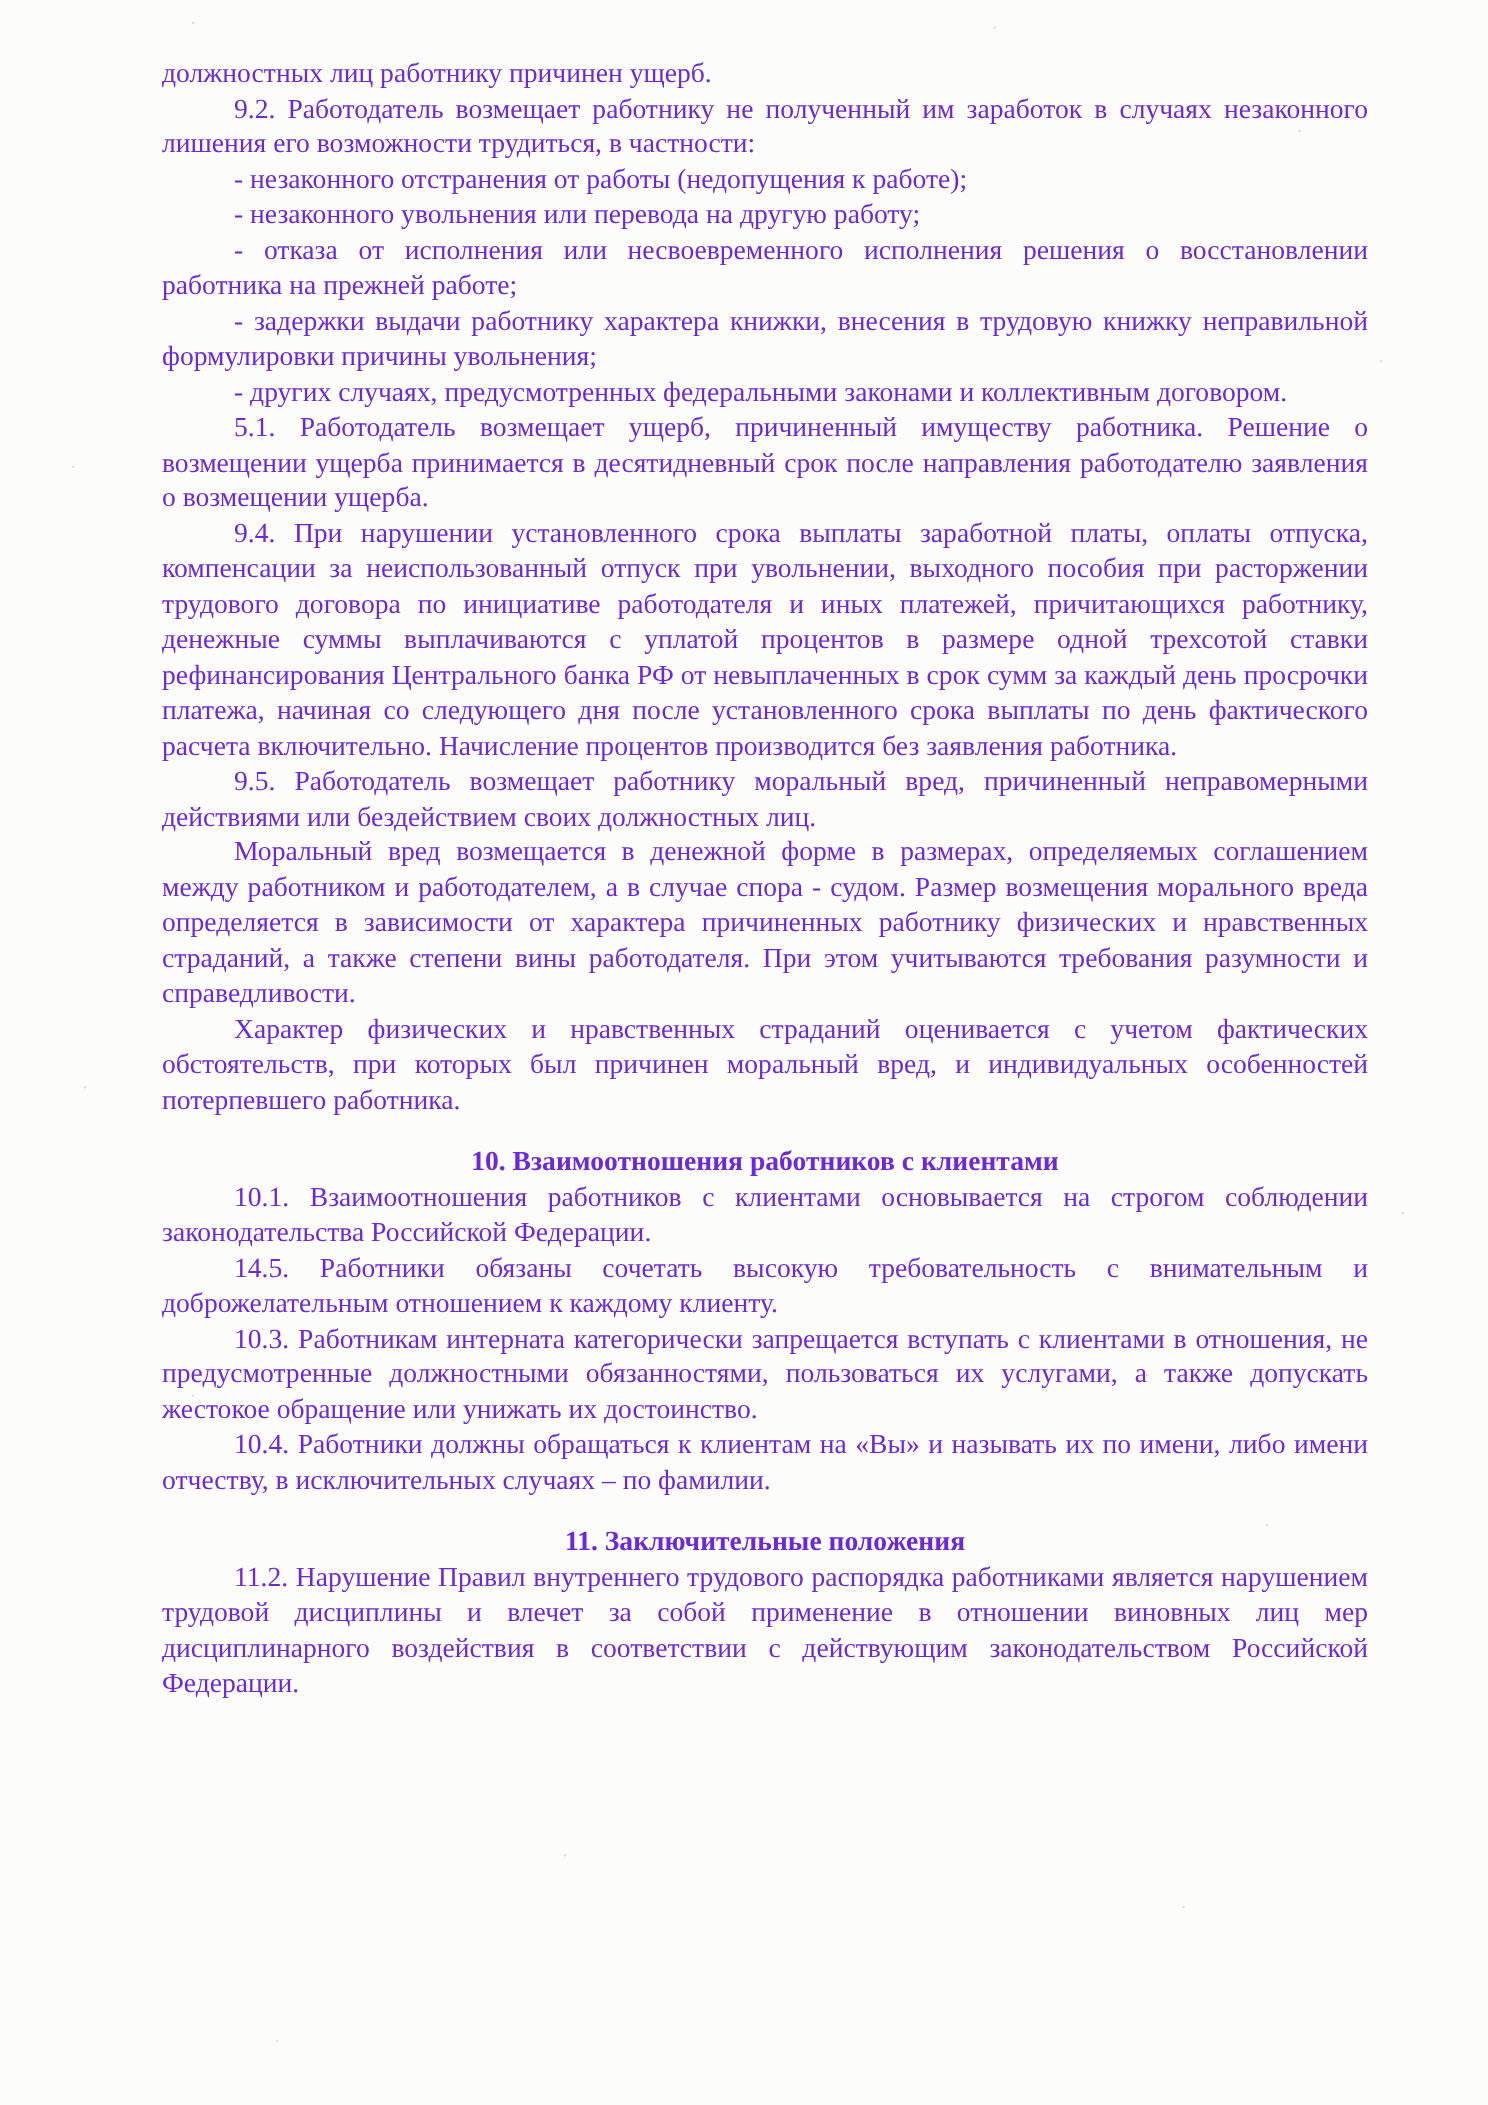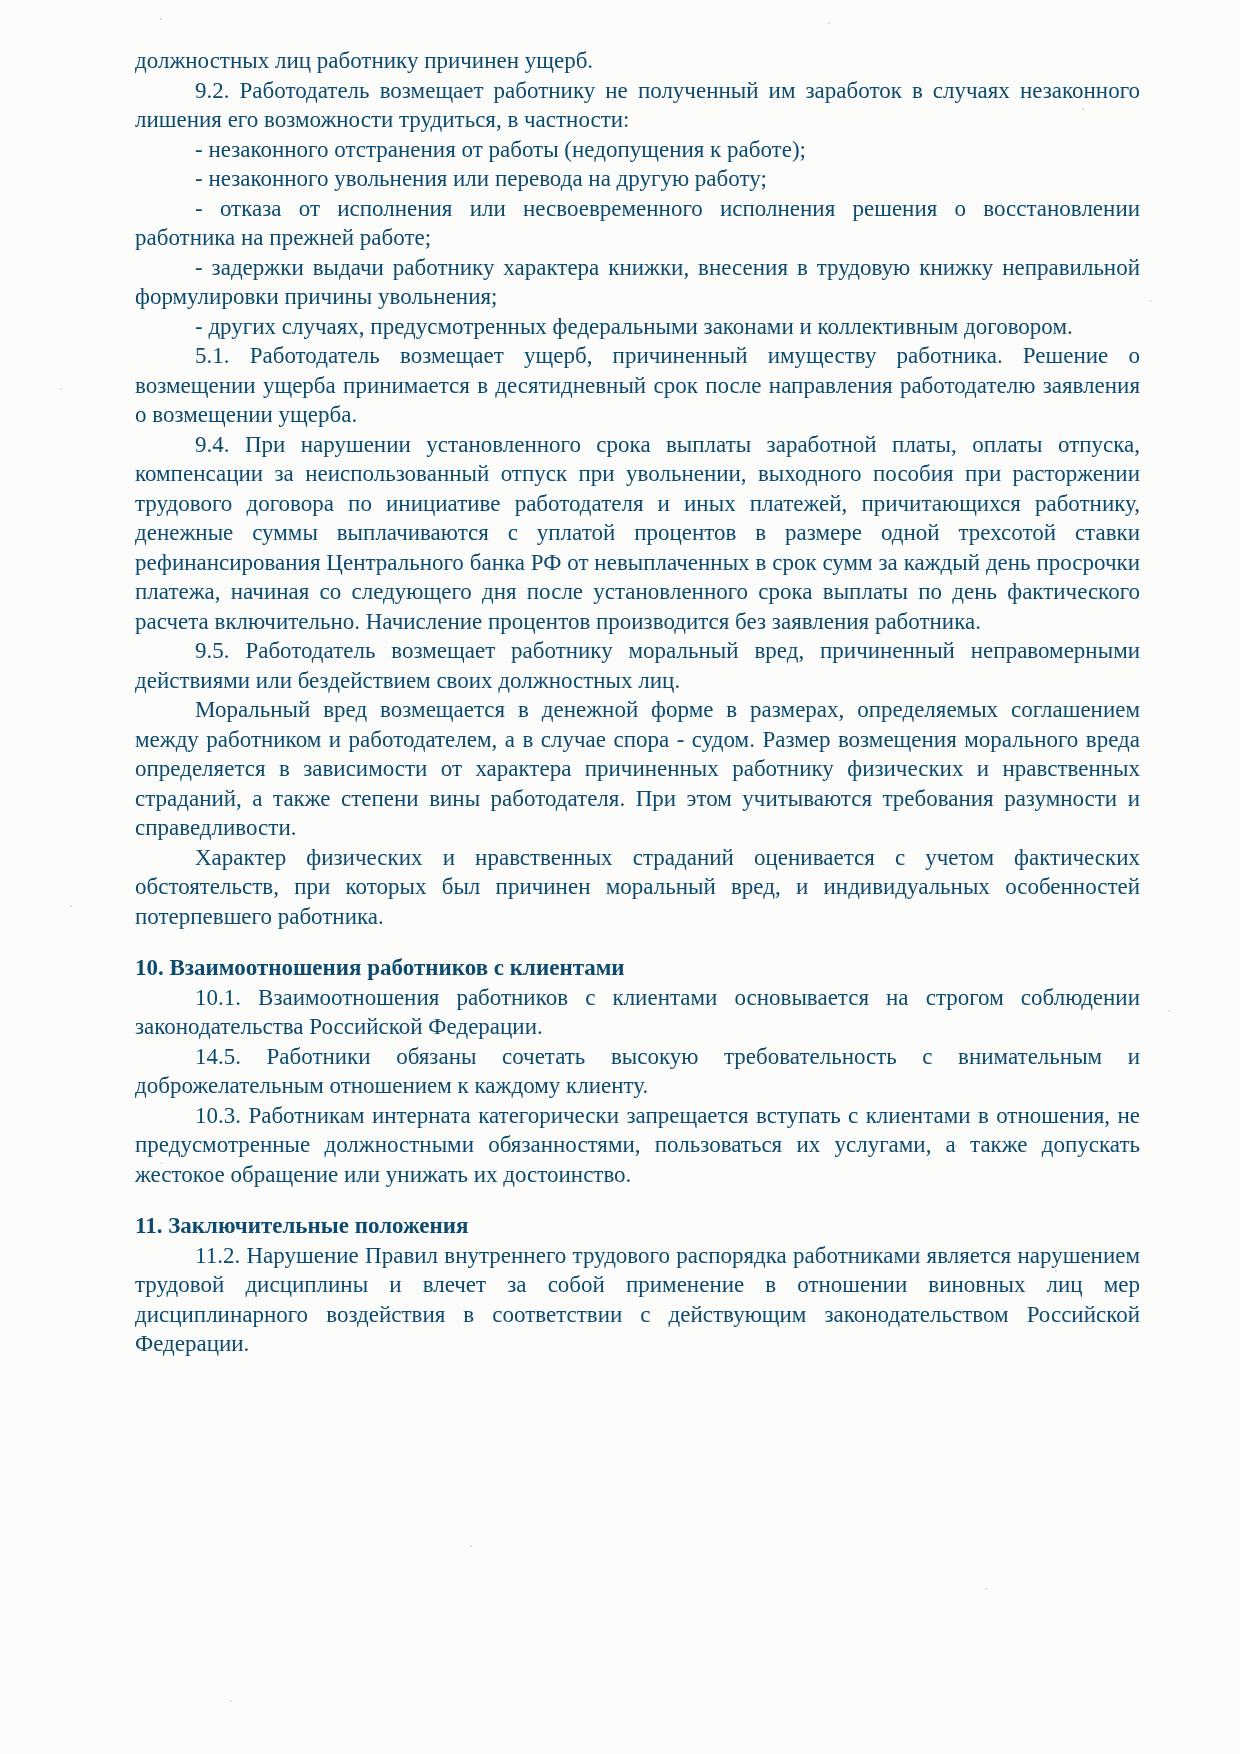--- a/index.html
+++ b/index.html
@@ -6,21 +6,21 @@
     margin: 0;
     padding: 0;
     background: #fcfcfb;
   }
   .page {
     position: relative;
     width: 1240px;
     height: 1754px;
     box-sizing: border-box;
     background: #fcfcfb;
-    color: #0c4a6e;
+    color: #6d28d9;
     font-family: "Liberation Serif", "DejaVu Serif", serif;
     font-size: 23px;
     line-height: 29.5px;
     padding: 46px 100px 0 135px;
     overflow: hidden;
   }
   .para {
     margin: 0;
     text-indent: 60px;
     text-align: justify;
@@ -30,20 +30,21 @@
     margin: 0;
     text-indent: 0;
     text-align: justify;
     hyphens: none;
   }
   .heading {
     margin: 22px 0 0 0;
     font-size: 23px;
     line-height: 29.5px;
     font-weight: bold;
+    text-align: center;
     text-indent: 0;
   }
   
   .noise {
     position: absolute;
     top: 0; left: 0;
     width: 2px; height: 2px;
     background: transparent;
     box-shadow:
       160px 18px 0 0 rgba(120,120,120,.25),
@@ -79,16 +80,17 @@
   <p class="para">5.1. Работодатель возмещает ущерб, причиненный имуществу работника. Решение о возмещении ущерба принимается в десятидневный срок после направления работодателю заявления о возмещении ущерба.</p>
   <p class="para">9.4. При нарушении установленного срока выплаты заработной платы, оплаты отпуска, компенсации за неиспользованный отпуск при увольнении, выходного пособия при расторжении трудового договора по инициативе работодателя и иных платежей, причитающихся работнику, денежные суммы выплачиваются с уплатой процентов в размере одной трехсотой ставки рефинансирования Центрального банка РФ от невыплаченных в срок сумм за каждый день просрочки платежа, начиная со следующего дня после установленного срока выплаты по день фактического расчета включительно. Начисление процентов производится без заявления работника.</p>
   <p class="para">9.5. Работодатель возмещает работнику моральный вред, причиненный неправомерными действиями или бездействием своих должностных лиц.</p>
   <p class="para">Моральный вред возмещается в денежной форме в размерах, определяемых соглашением между работником и работодателем, а в случае спора - судом. Размер возмещения морального вреда определяется в зависимости от характера причиненных работнику физических и нравственных страданий, а также степени вины работодателя. При этом учитываются требования разумности и справедливости.</p>
   <p class="para">Характер физических и нравственных страданий оценивается с учетом фактических обстоятельств, при которых был причинен моральный вред, и индивидуальных особенностей потерпевшего работника.</p>
 
   <h2 class="heading">10. Взаимоотношения работников с клиентами</h2>
   <p class="para">10.1. Взаимоотношения работников с клиентами основывается на строгом соблюдении законодательства Российской Федерации.</p>
   <p class="para">14.5. Работники обязаны сочетать высокую требовательность с внимательным и доброжелательным отношением к каждому клиенту.</p>
   <p class="para">10.3. Работникам интерната категорически запрещается вступать с клиентами в отношения, не предусмотренные должностными обязанностями, пользоваться их услугами, а также допускать жестокое обращение или унижать их достоинство.</p>
+  <p class="para">10.4. Работники должны обращаться к клиентам на «Вы» и называть их по имени, либо имени отчеству, в исключительных случаях – по фамилии.</p>
 
   <h2 class="heading">11. Заключительные положения</h2>
   <p class="para">11.2. Нарушение Правил внутреннего трудового распорядка работниками является нарушением трудовой дисциплины и влечет за собой применение в отношении виновных лиц мер дисциплинарного воздействия в соответствии с действующим законодательством Российской Федерации.</p>
 </div>
 
 </body></html>

